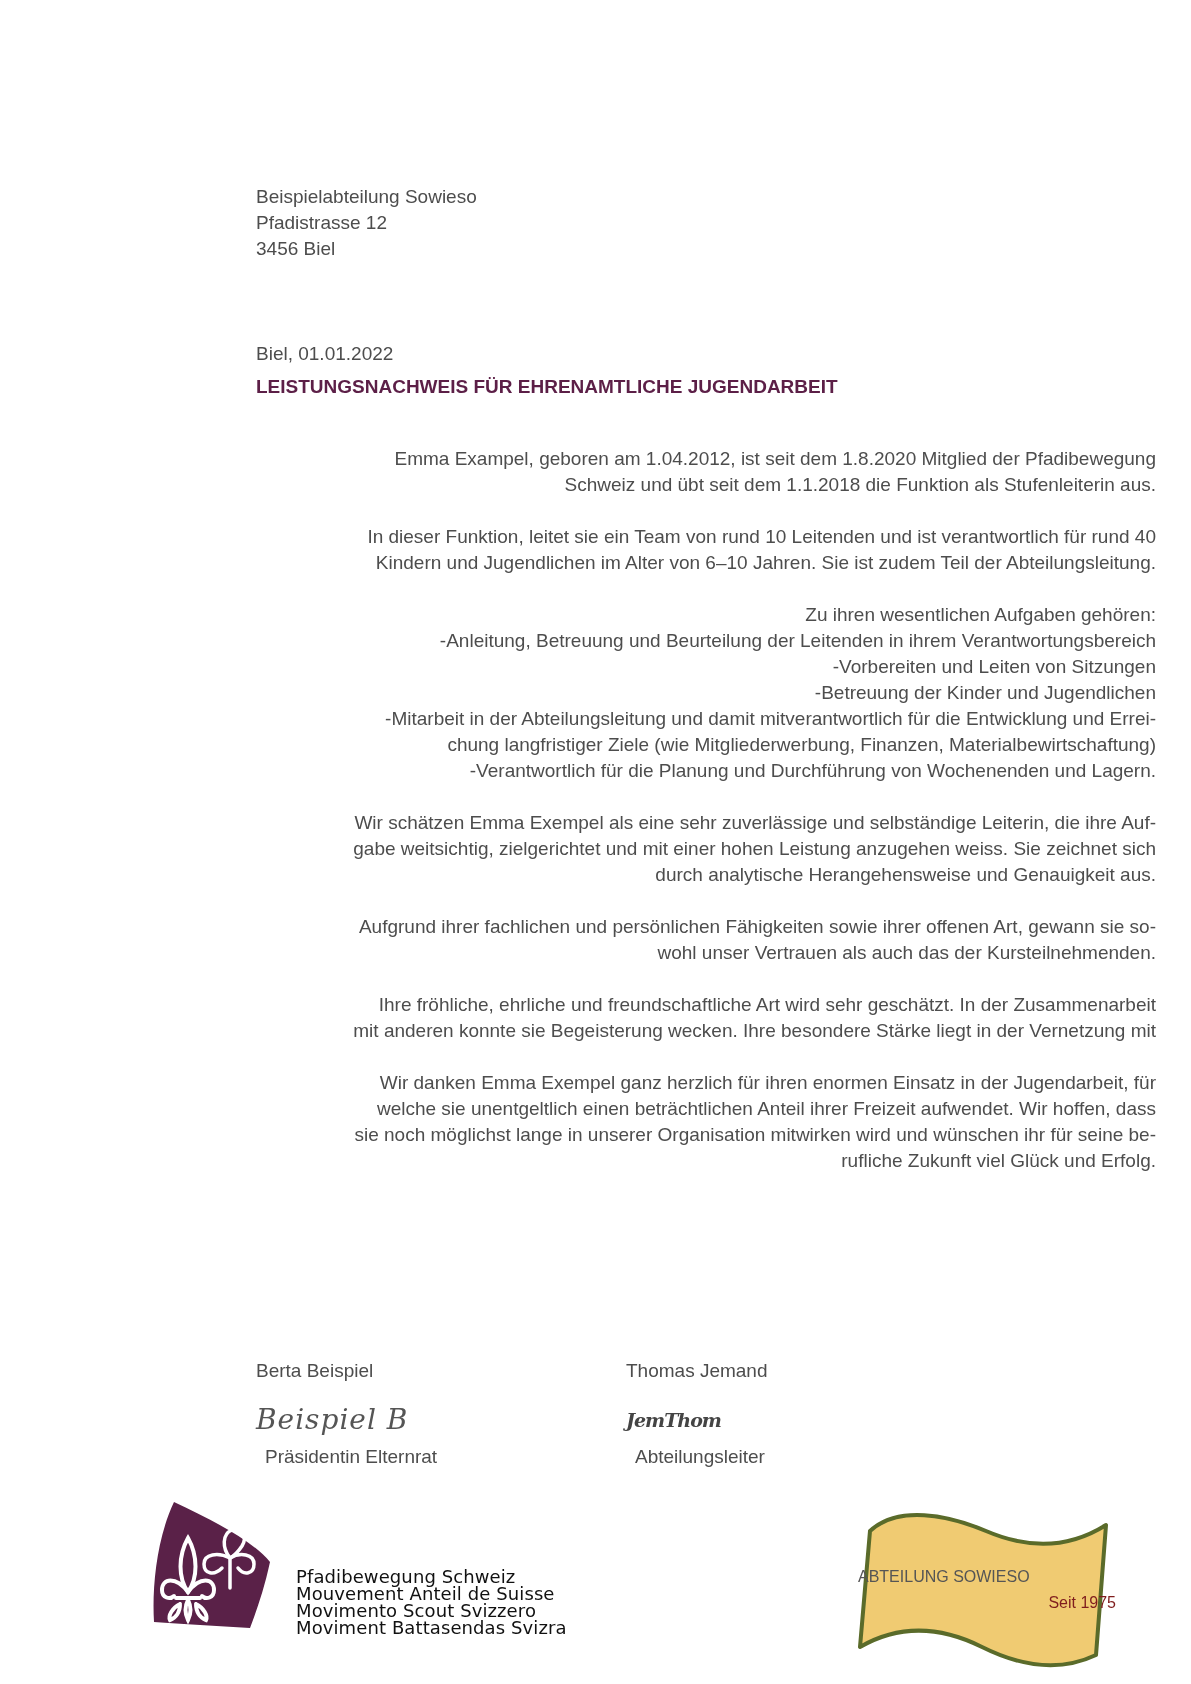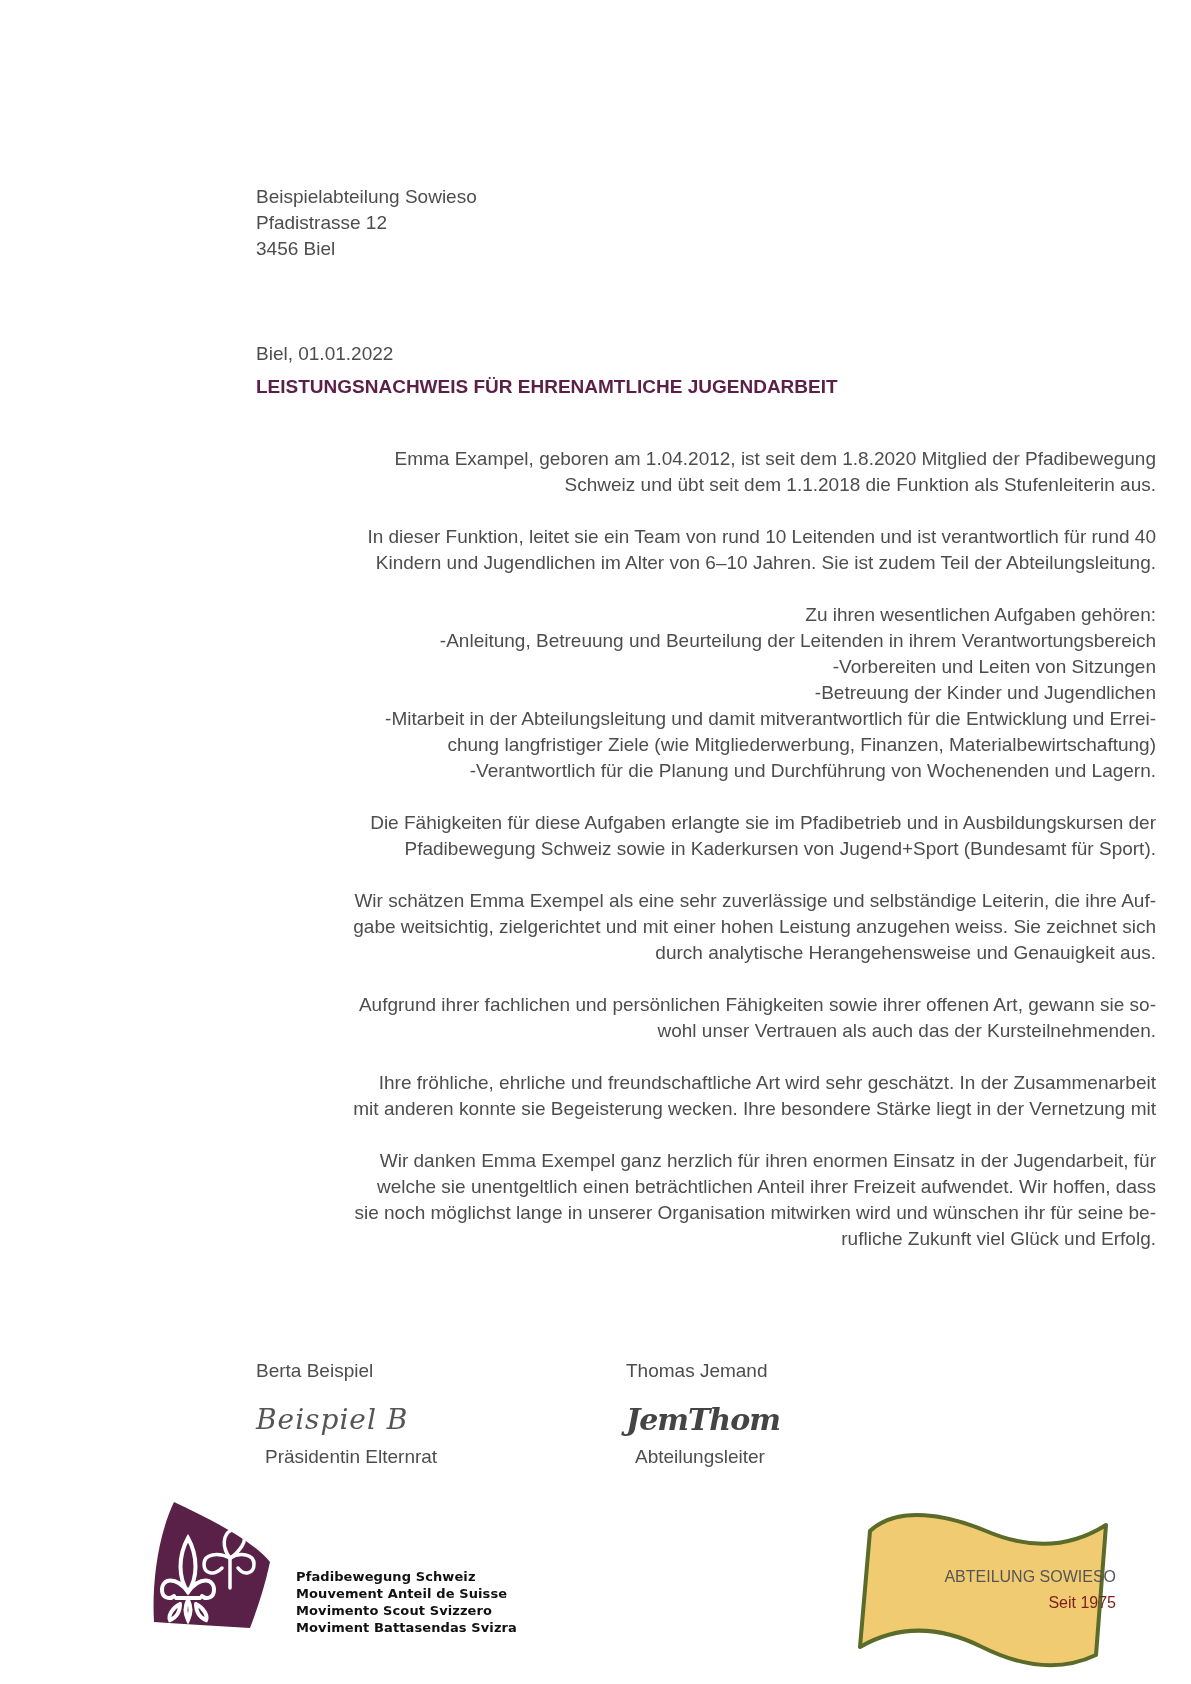--- a/index.html
+++ b/index.html
@@ -19,28 +19,28 @@
     .dash { display: inline-block; width: 18px; }
     .sig-col { top: 1358px; }
     #sig-left { left: 256px; }
     #sig-right { left: 626px; }
     .sig-name { height: 26px; }
     .sig-script { height: 50px; margin-top: 14px; }
     .sig-role { height: 26px; margin-top: -4px; margin-left: 9px; }
     .script1 { font-family: "DejaVu Serif", serif; font-style: italic; font-size: 28px;
                color: #555; letter-spacing: 1px; font-weight: normal; line-height: 44px; }
     .script2 { font-family: "DejaVu Serif", serif; font-style: italic; font-weight: bold;
-               font-size: 30px; color: #444; line-height: 44px; letter-spacing: -1px; }
+               font-size: 19px; color: #444; line-height: 44px; letter-spacing: -1px; }
     #logo { left: 152px; top: 1500px; width: 120px; height: 130px; }
     #logo-text { left: 296px; top: 1568px; font-family: "DejaVu Sans", sans-serif;
-                 font-size: 13px; line-height: 17px; color: #111; font-weight: bold; }
+                 font-size: 18px; line-height: 17px; color: #111; font-weight: normal; }
     #logo-text div { height: 17px; white-space: nowrap; letter-spacing: 0.1px; }
     #flag { left: 858px; top: 1505px; width: 260px; height: 165px; }
     .flag-l1 { position: absolute; left: 0; width: 258px; top: 63px; font-size: 16px;
-               color: #555; text-align: right; }
+               color: #555; text-align: left; }
     .flag-l2 { position: absolute; left: 0; width: 258px; top: 89px; font-size: 16px;
                color: #7f1d1d; text-align: right; }
   </style>
 </head>
 <body>
 
 <div id="address" class="abs txt">
   <div>Beispielabteilung Sowieso</div>
   <div>Pfadistrasse 12</div>
   <div>3456 Biel</div>
@@ -60,24 +60,20 @@
     <div>Kindern und Jugendlichen im Alter von 6–10 Jahren. Sie ist zudem Teil der Abteilungsleitung.</div>
   </div>
   <div class="para">
     <div>Zu ihren wesentlichen Aufgaben gehören:</div>
     <div class="li"><span class="dash">-</span><span>Anleitung, Betreuung und Beurteilung der Leitenden in ihrem Verantwortungsbereich</span></div>
     <div class="li"><span class="dash">-</span><span>Vorbereiten und Leiten von Sitzungen</span></div>
     <div class="li"><span class="dash">-</span><span>Betreuung der Kinder und Jugendlichen</span></div>
     <div class="li"><span class="dash">-</span><span>Mitarbeit in der Abteilungsleitung und damit mitverantwortlich für die Entwicklung und Errei-</span></div>
     <div class="li">chung langfristiger Ziele (wie Mitgliederwerbung, Finanzen, Materialbewirtschaftung)</div>
     <div class="li"><span class="dash">-</span><span>Verantwortlich für die Planung und Durchführung von Wochenenden und Lagern.</span></div>
-  </div>
-  <div class="para">
-    <div>Die Fähigkeiten für diese Aufgaben erlangte sie im Pfadibetrieb und in Ausbildungskursen der</div>
-    <div>Pfadibewegung Schweiz sowie in Kaderkursen von Jugend+Sport (Bundesamt für Sport).</div>
   </div>
   <div class="para">
     <div>Wir schätzen Emma Exempel als eine sehr zuverlässige und selbständige Leiterin, die ihre Auf-</div>
     <div>gabe weitsichtig, zielgerichtet und mit einer hohen Leistung anzugehen weiss. Sie zeichnet sich</div>
     <div>durch analytische Herangehensweise und Genauigkeit aus.</div>
   </div>
   <div class="para">
     <div>Aufgrund ihrer fachlichen und persönlichen Fähigkeiten sowie ihrer offenen Art, gewann sie so-</div>
     <div>wohl unser Vertrauen als auch das der Kursteilnehmenden.</div>
   </div>

